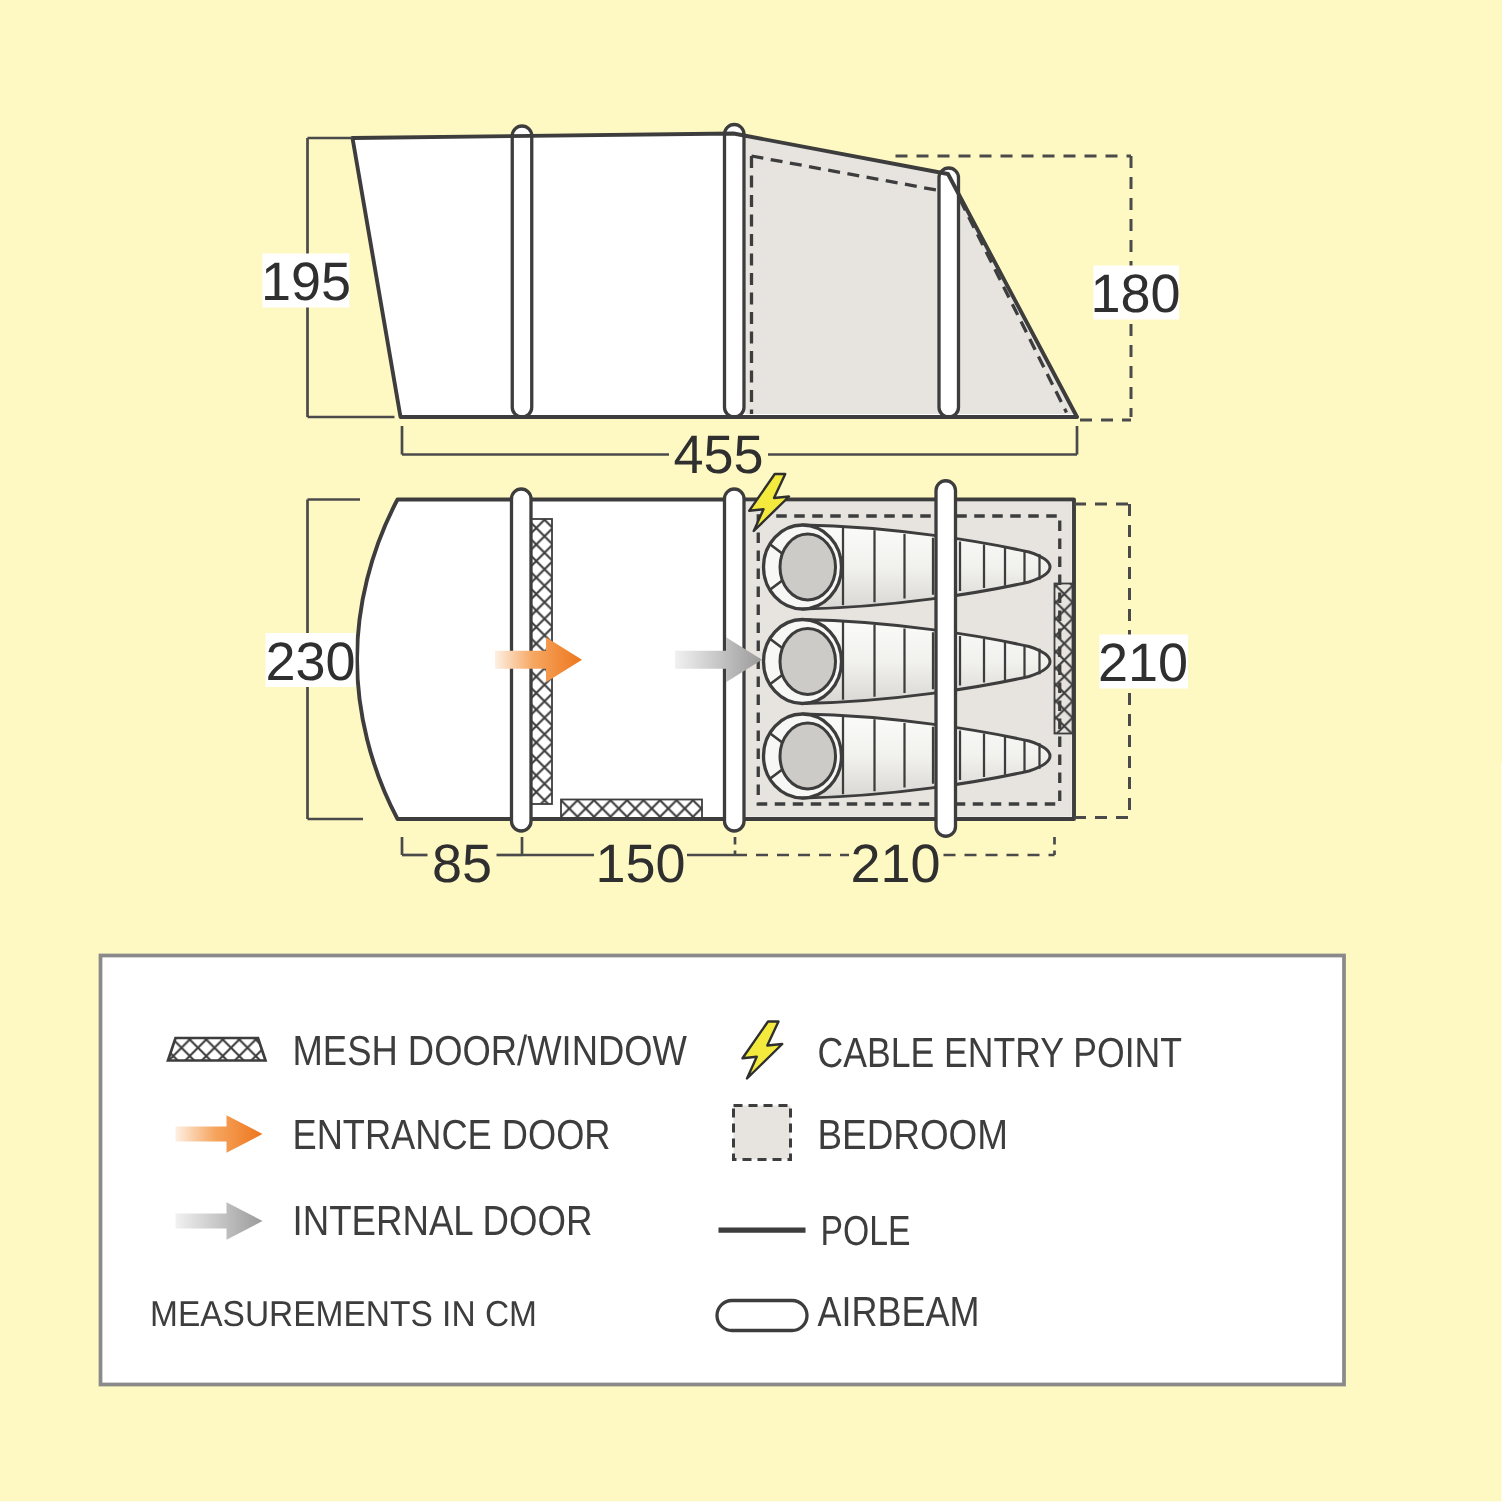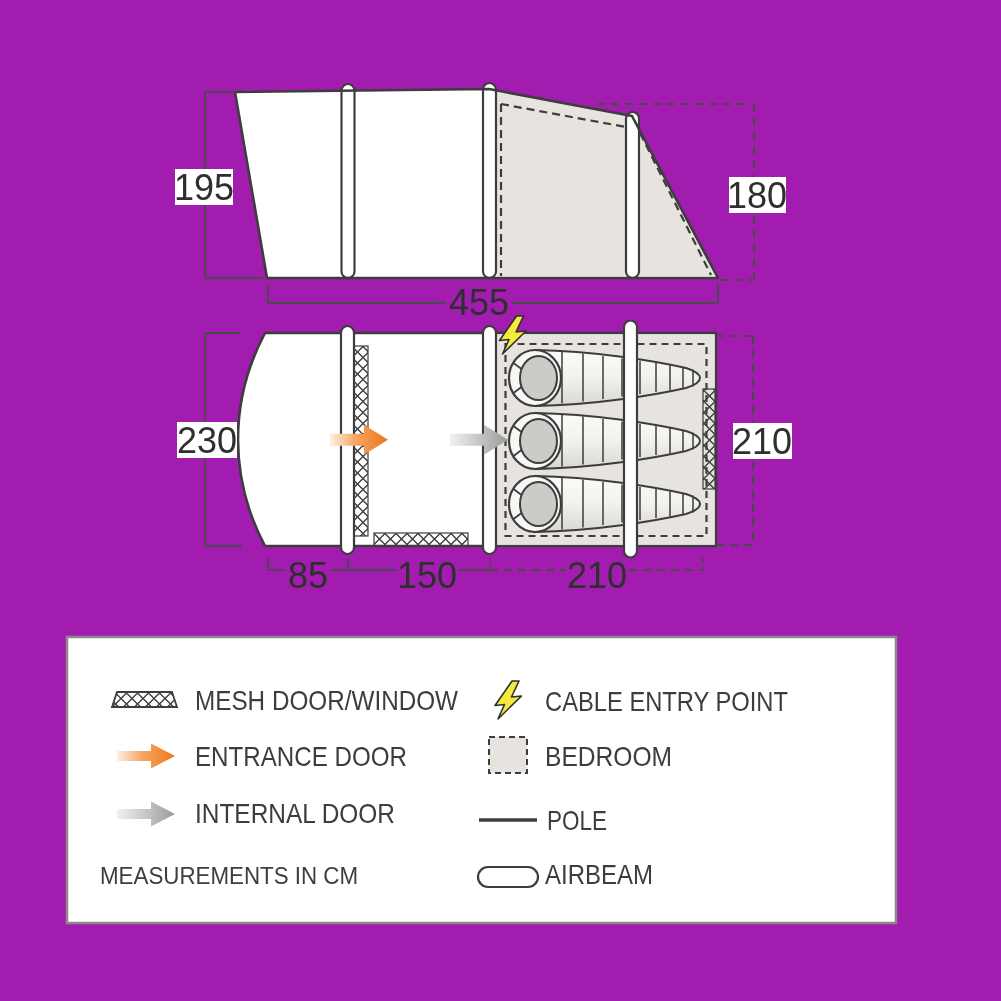--- a/index.html
+++ b/index.html
@@ -1,16 +1,16 @@
 <!DOCTYPE html>
 <html><head>
 <meta charset="utf-8">
 <style>
   html,body{margin:0;padding:0;background:#fff;}
-  .stage{position:relative;width:1001px;height:1001px;background:#a21caf;overflow:hidden;}
+  .stage{position:relative;width:1001px;height:1001px;background:#fef9c3;overflow:hidden;}
   svg{display:block;}
   text{font-family:"Liberation Sans", sans-serif;fill:#333;}
   .dim{font-size:36px;fill:#2f2f2f;}
   .leg{font-size:28px;fill:#3d3d3d;}
   .note{font-size:24px;fill:#3d3d3d;}
 </style>
 </head>
 <body>
 
 <div class="stage">

